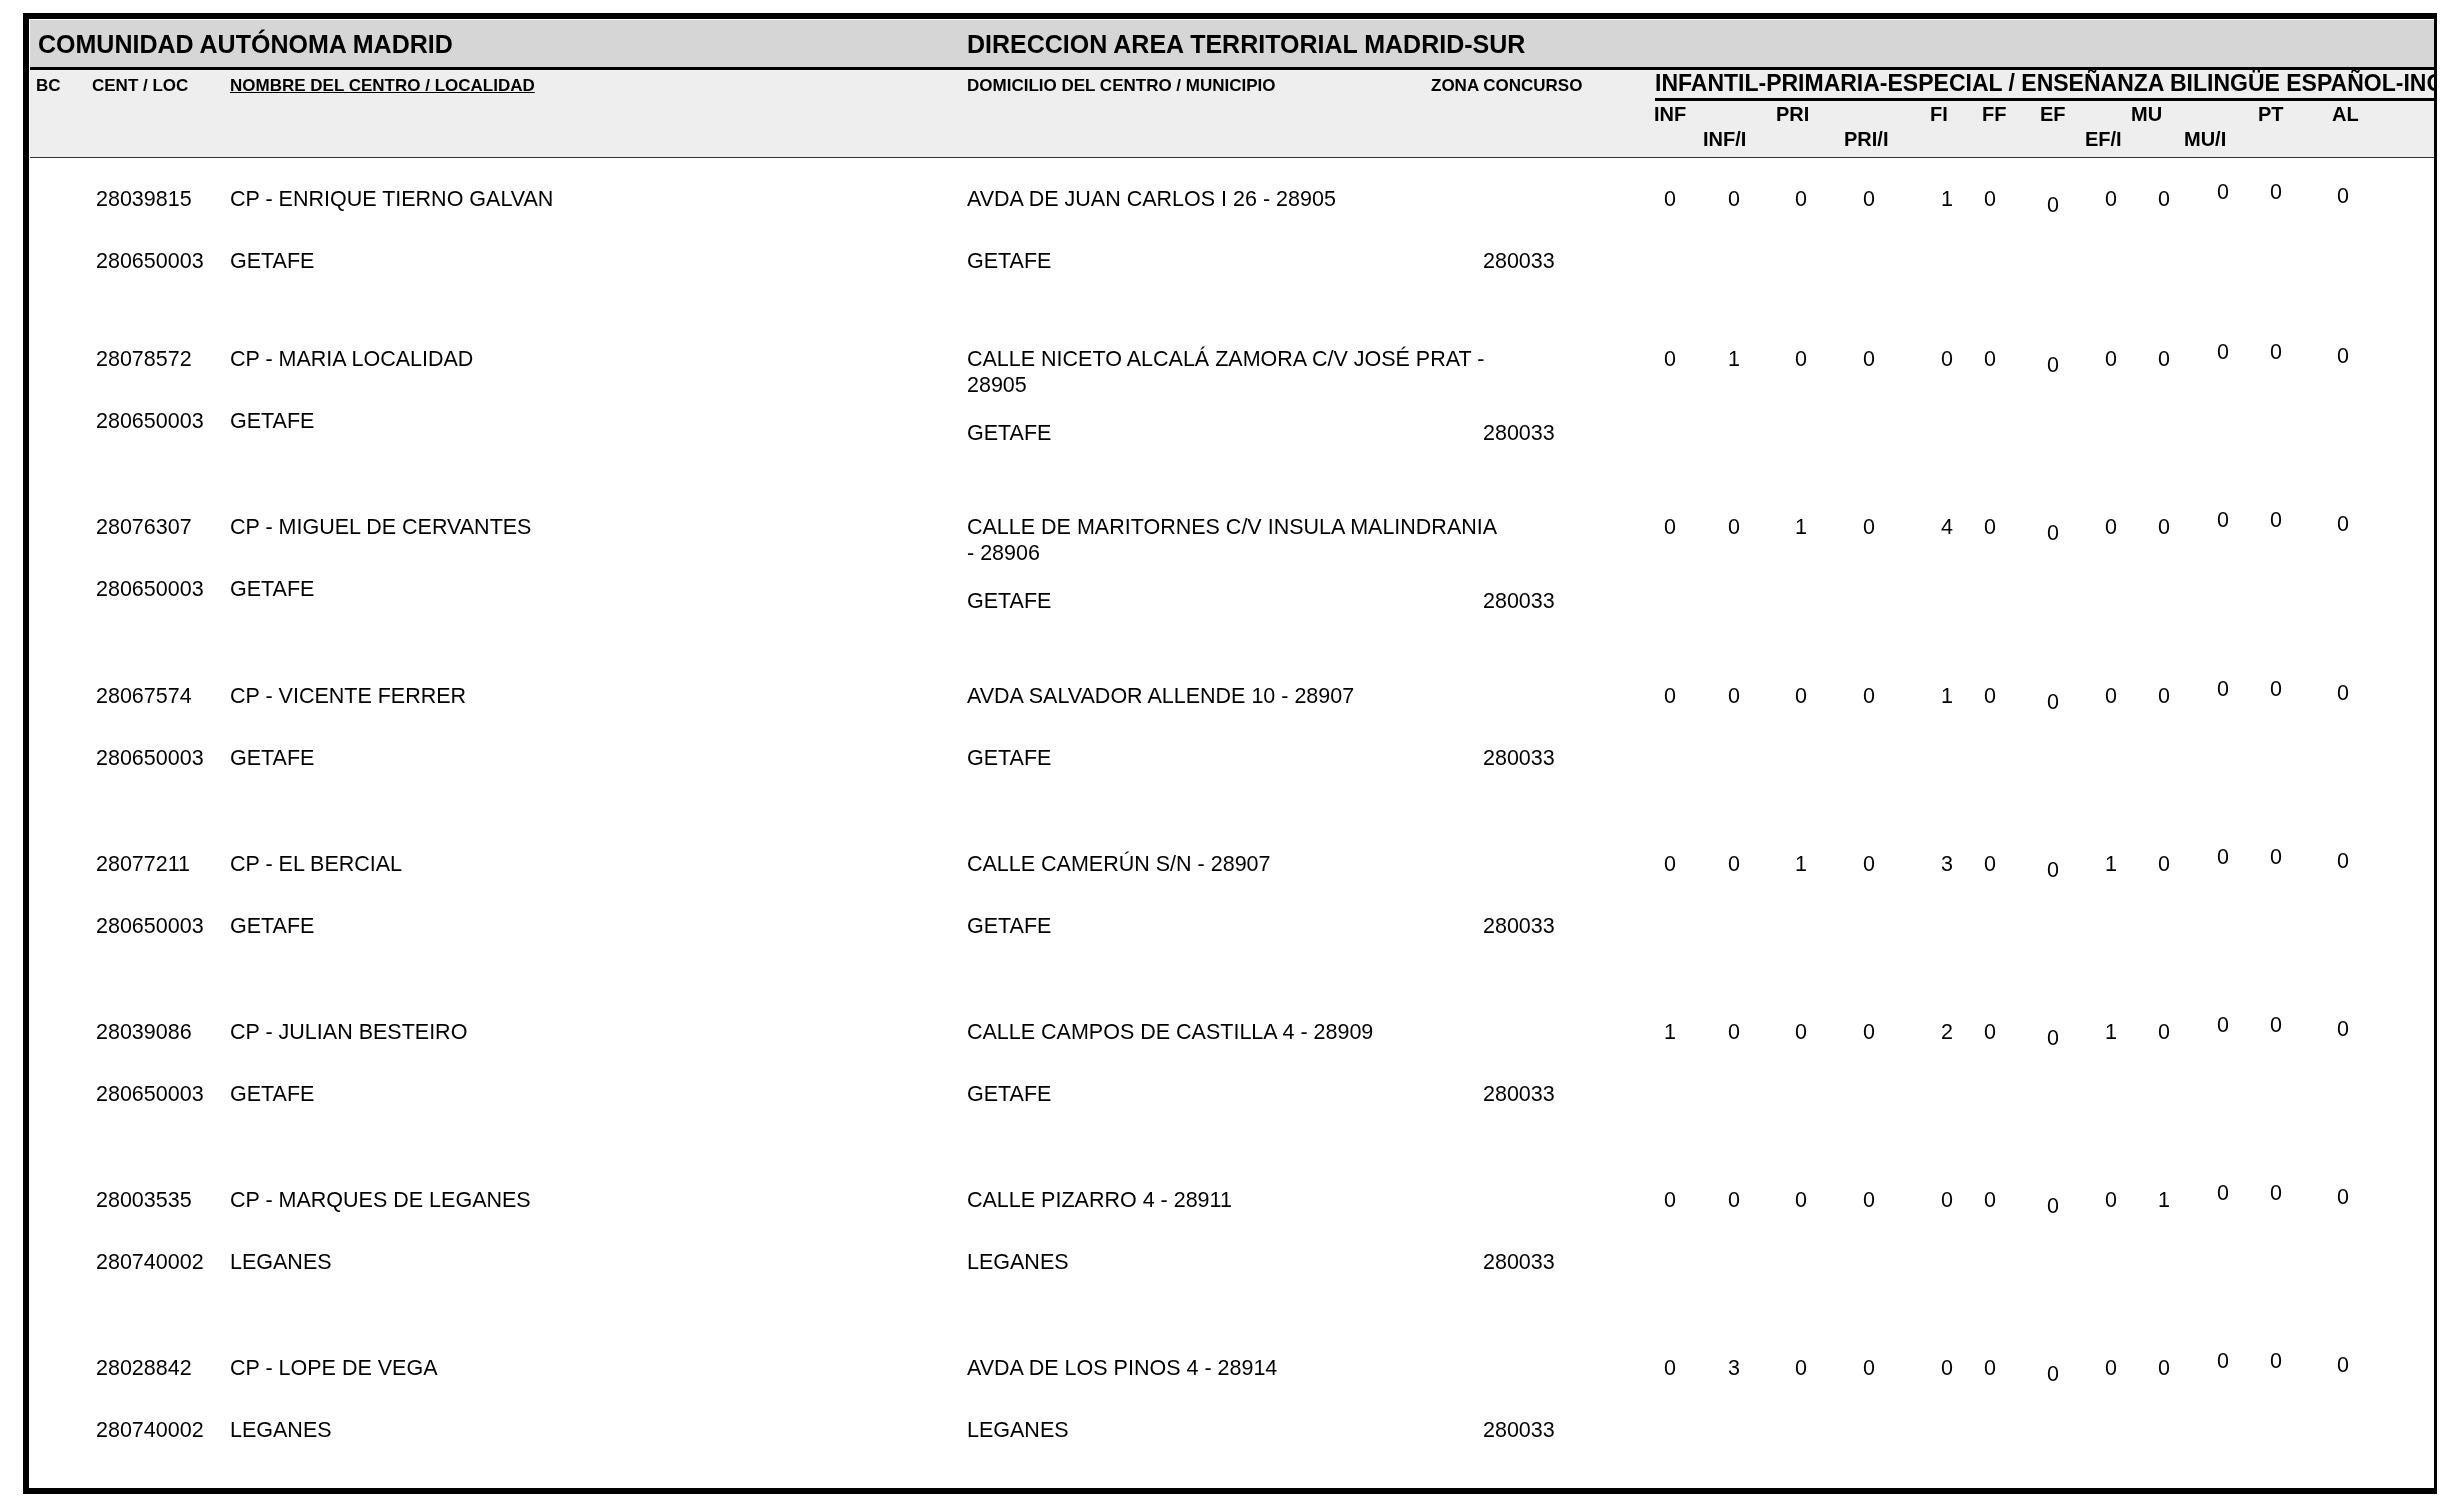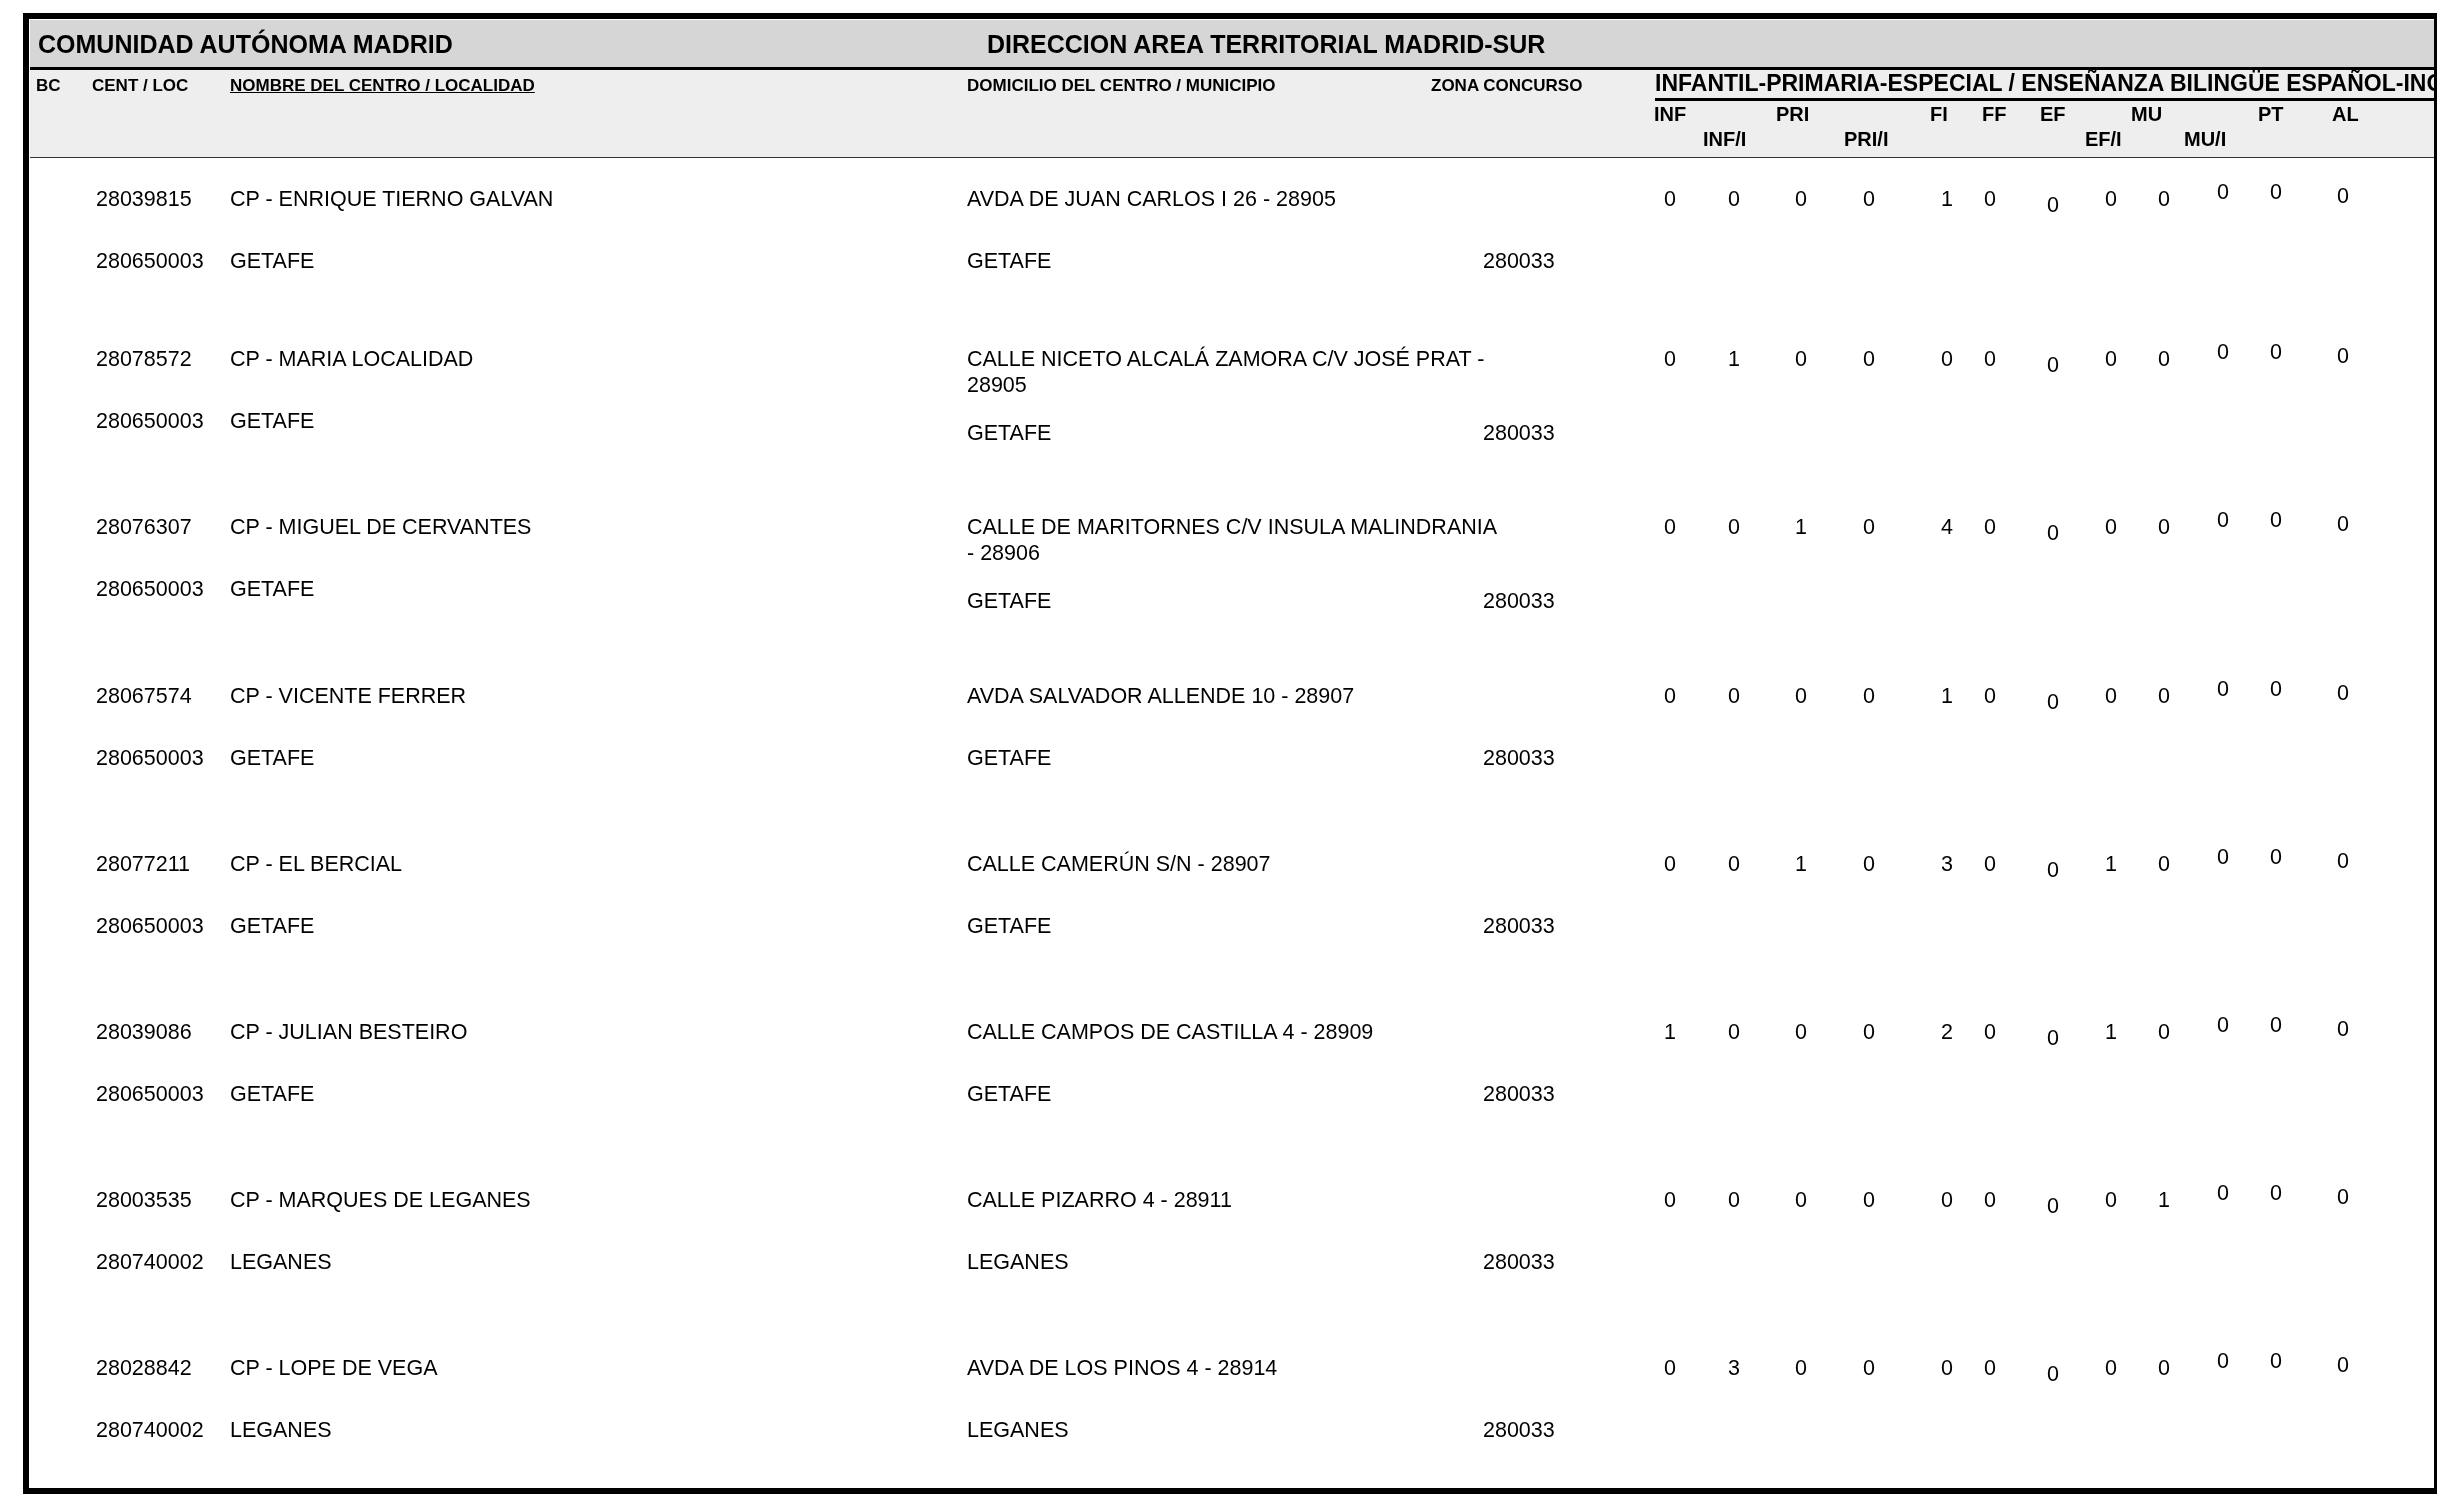--- a/index.html
+++ b/index.html
@@ -57,21 +57,21 @@
   .v8{left:2164px}.v9{left:2223px;top:-6.6px}.v10{left:2276px;top:-6.6px}.v11{left:2343px;top:-3.3px}
 </style>
 </head>
 <body>
 
 <div class="page">
   <div class="frame"></div>
 
   <div class="titlebar"></div>
   <span class="t title-txt" style="left:38px;">COMUNIDAD AUTÓNOMA MADRID</span>
-  <span class="t title-txt" style="left:967px;margin-left:20px;">DIRECCION AREA TERRITORIAL MADRID-SUR</span>
+  <span class="t title-txt" style="left:967px;">DIRECCION AREA TERRITORIAL MADRID-SUR</span>
 
   <div class="headerband"></div>
   <span class="t colhead" style="left:36px;">BC</span>
   <span class="t colhead" style="left:92px;">CENT / LOC</span>
   <span class="t colhead" style="left:230px;text-decoration:underline;">NOMBRE DEL CENTRO / LOCALIDAD</span>
   <span class="t colhead" style="left:967px;">DOMICILIO DEL CENTRO / MUNICIPIO</span>
   <span class="t colhead" style="left:1431px;">ZONA CONCURSO</span>
 
   <div class="group-clip">
     <span class="group-txt">INFANTIL-PRIMARIA-ESPECIAL / ENSEÑANZA BILINGÜE ESPAÑOL-INGLES</span>

